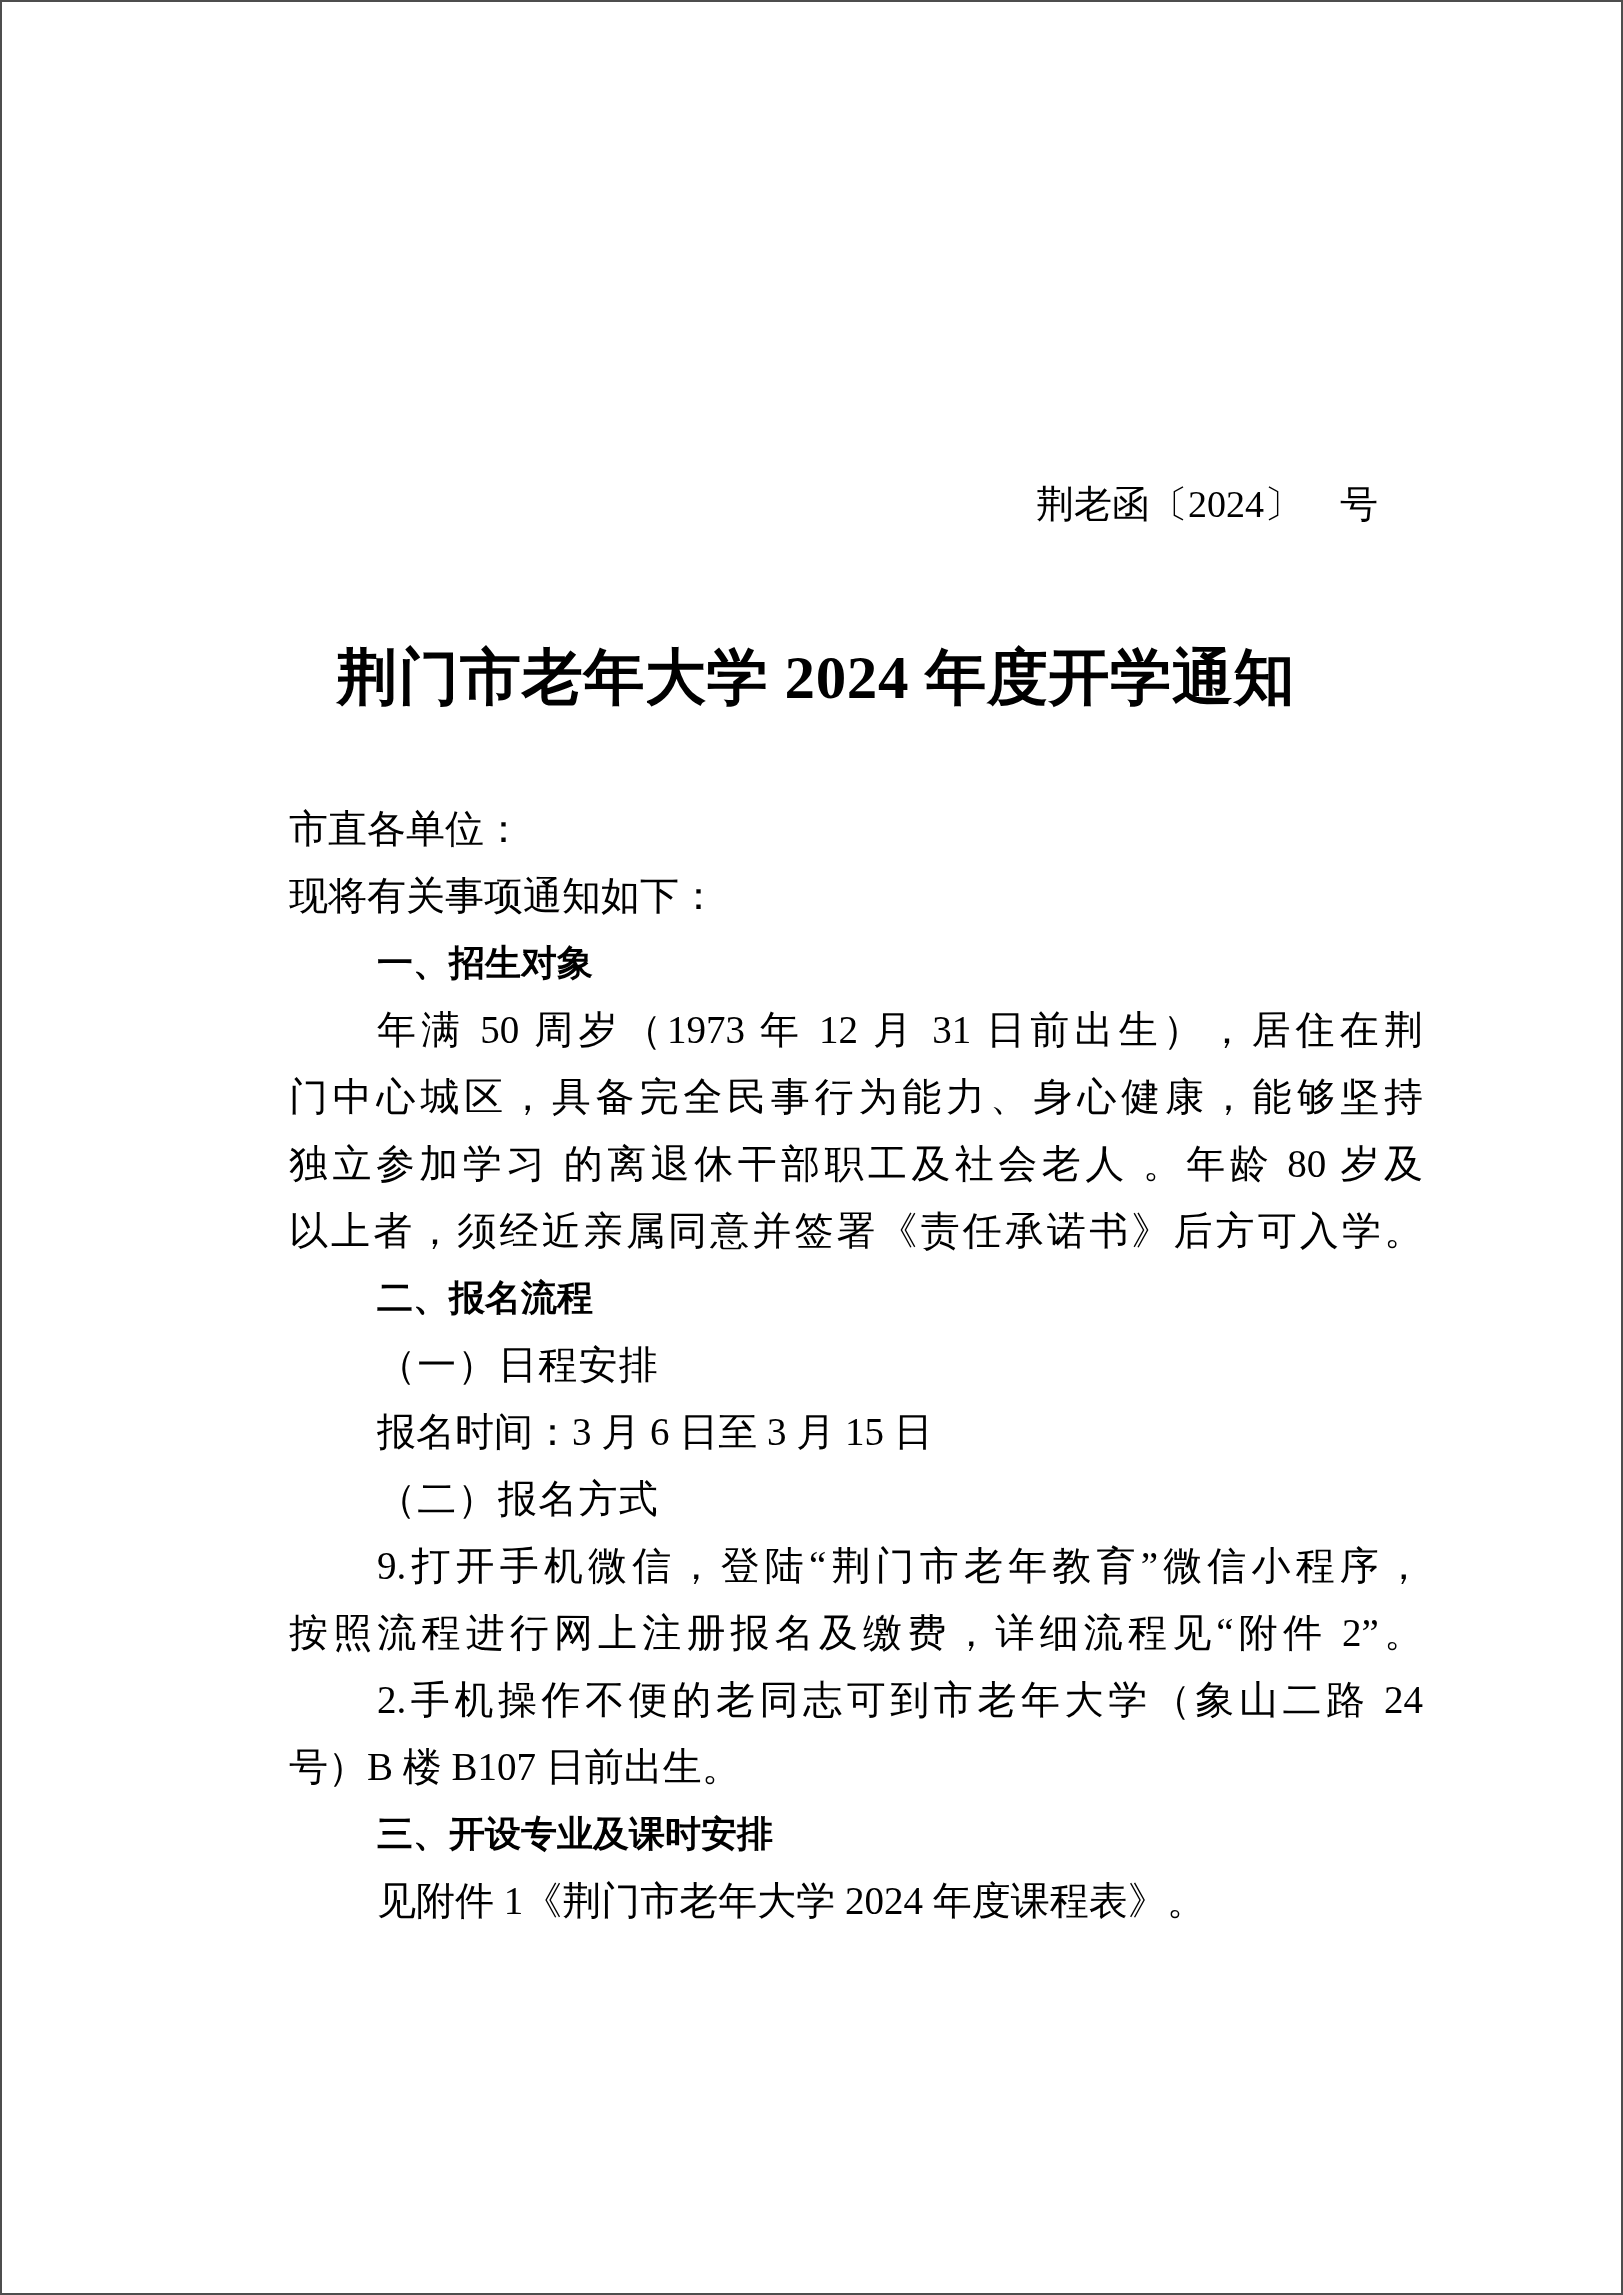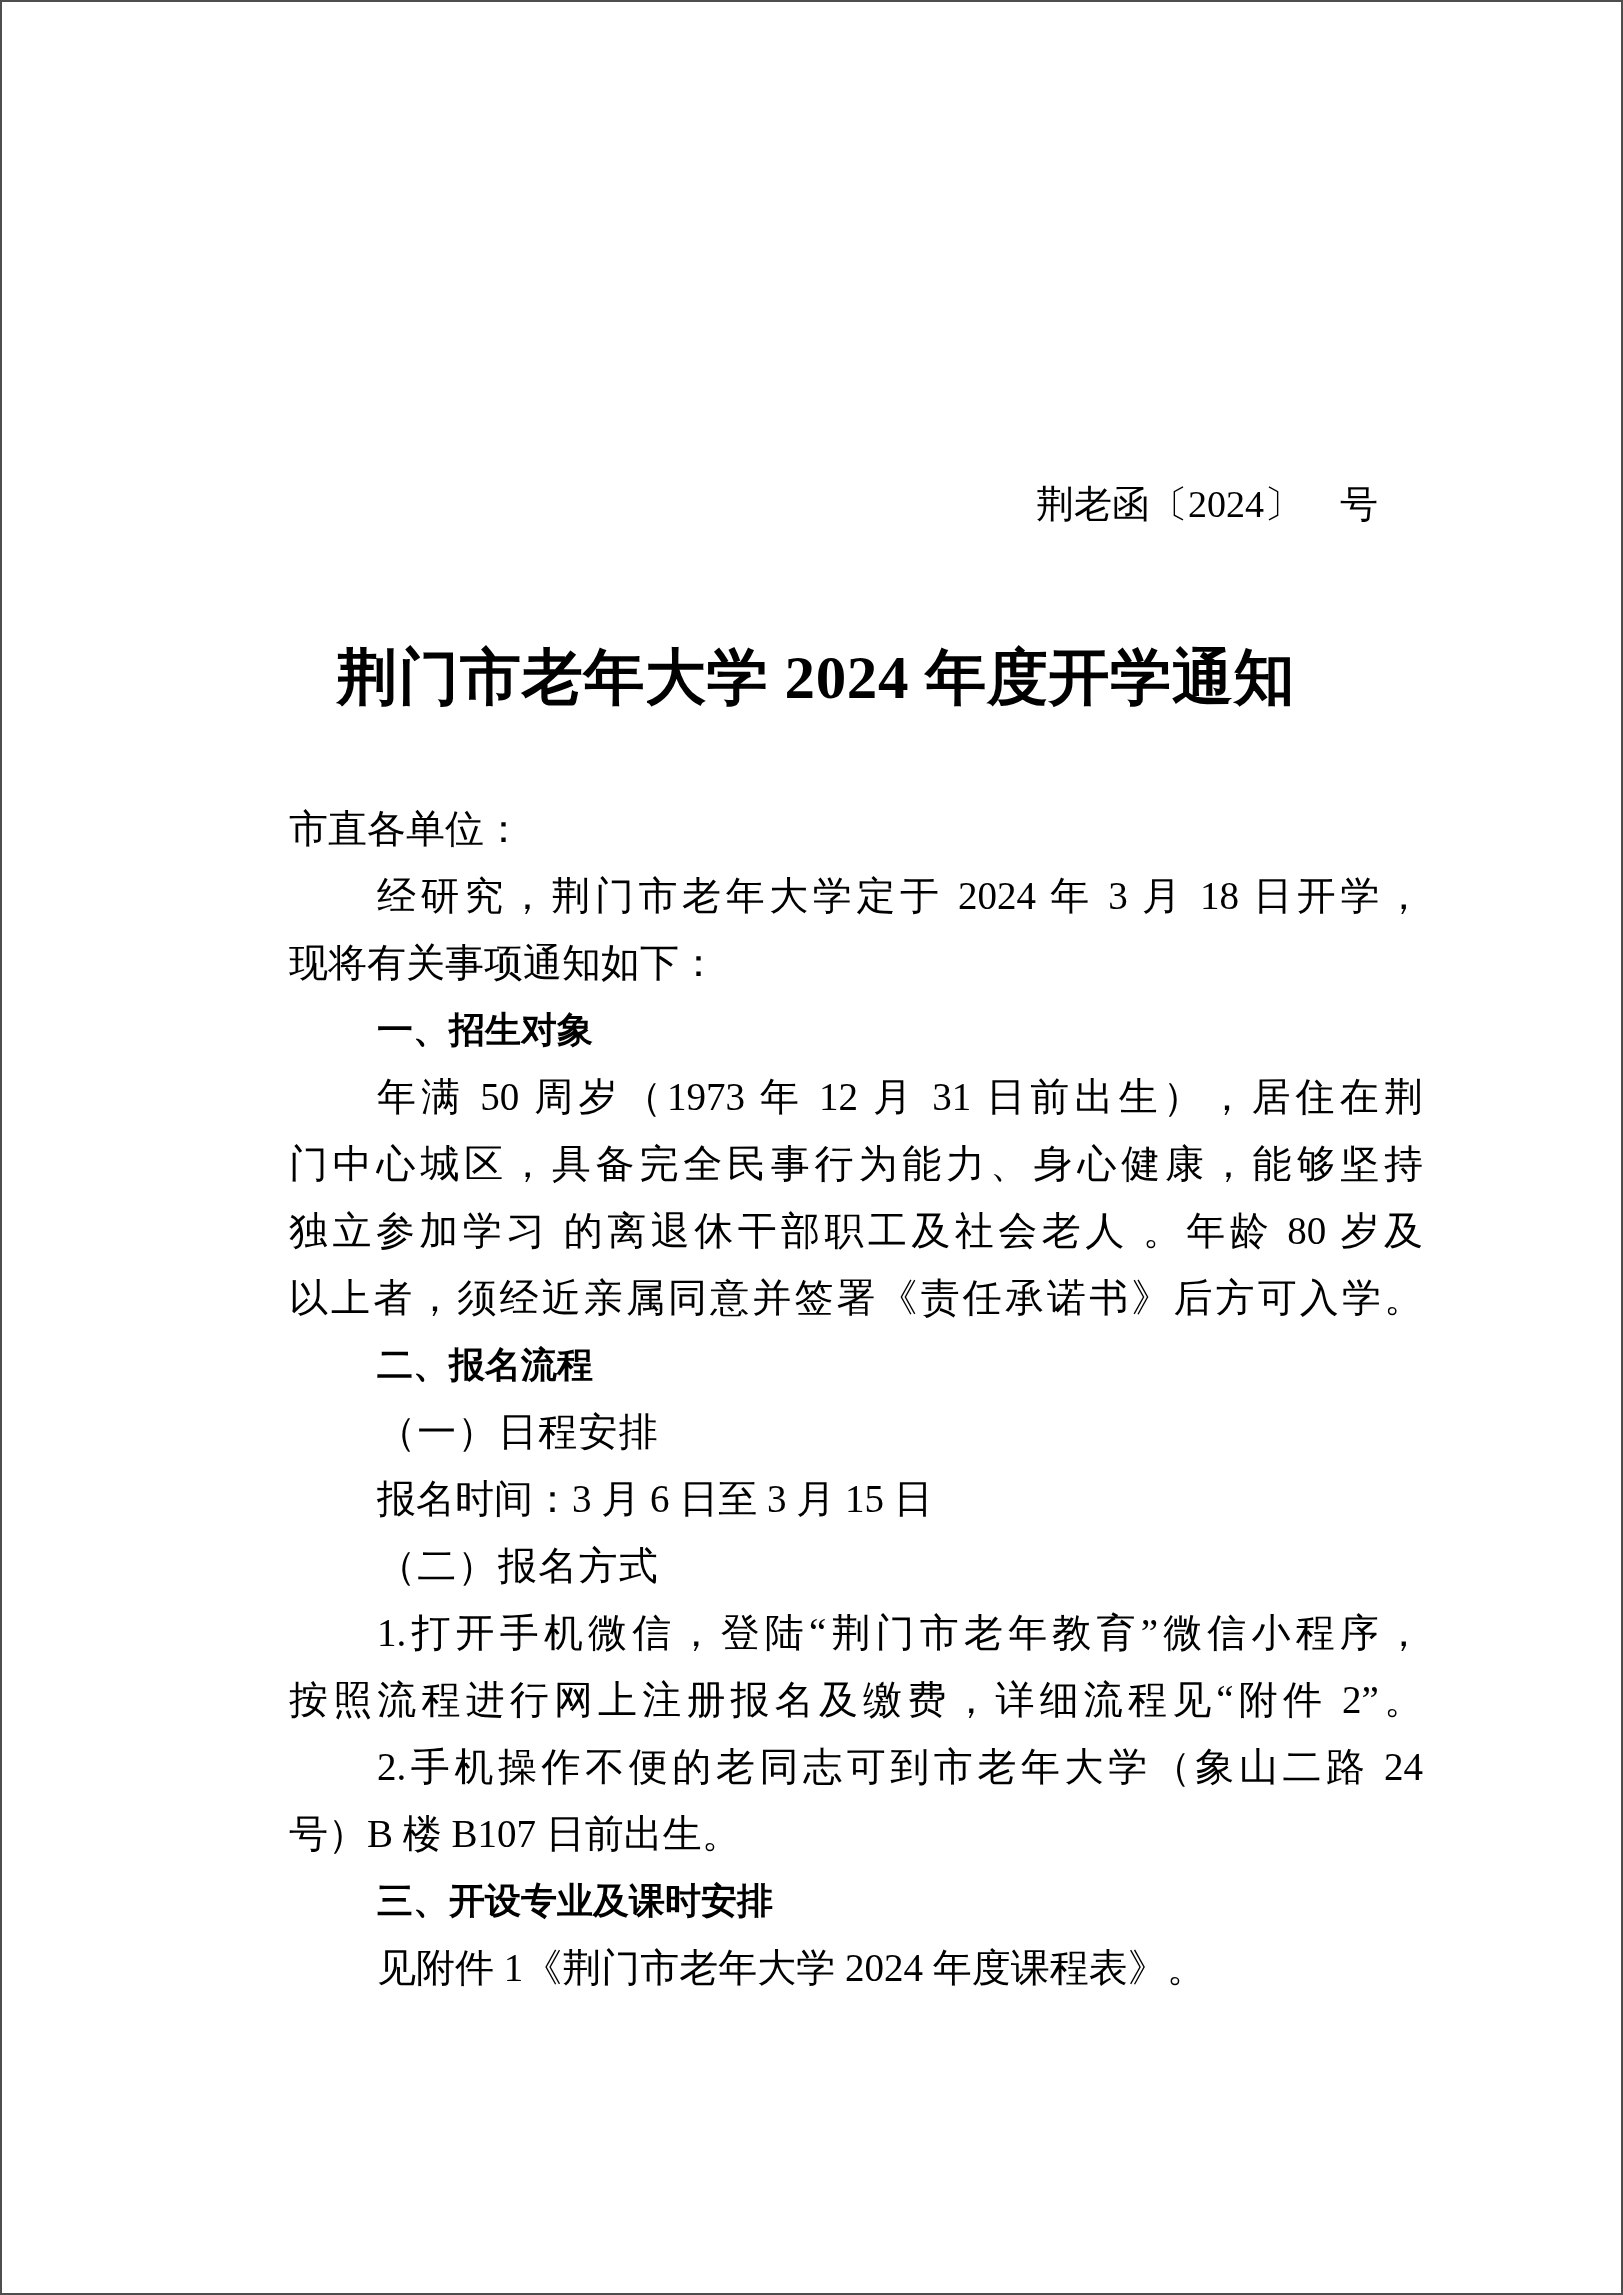--- a/index.html
+++ b/index.html
@@ -77,32 +77,31 @@
 </head>
 <body>
 
 <div class="page">
   <div class="doc-number">荆老函〔2024〕　号</div>
 
   <div class="doc-title">荆门市老年大学 2024 年度开学通知</div>
 
   <div class="document-body">
       <div class="line plain">市直各单位：</div>
-      <div class="line indent fill">经研究，荆门市老年大学定于 2024 年 3 月 18 日开学，</div>
       <div class="line plain">现将有关事项通知如下：</div>
       <div class="line heading">一、招生对象</div>
       <div class="line indent fill">年满 50 周岁（1973 年 12 月 31 日前出生），居住在荆</div>
       <div class="line plain fill">门中心城区，具备完全民事行为能力、身心健康，能够坚持</div>
       <div class="line plain fill">独立参加学习 的离退休干部职工及社会老人 。年龄 80 岁及</div>
       <div class="line plain fill">以上者，须经近亲属同意并签署《责任承诺书》后方可入学。</div>
       <div class="line heading">二、报名流程</div>
       <div class="line kaiti">（一）日程安排</div>
       <div class="line indent">报名时间：3 月 6 日至 3 月 15 日</div>
       <div class="line kaiti">（二）报名方式</div>
-      <div class="line indent fill">1.打开手机微信，登陆“荆门市老年教育”微信小程序，</div>
+      <div class="line indent fill">9.打开手机微信，登陆“荆门市老年教育”微信小程序，</div>
       <div class="line plain fill">按照流程进行网上注册报名及缴费，详细流程见“附件 2”。</div>
       <div class="line indent fill">2.手机操作不便的老同志可到市老年大学（象山二路 24</div>
       <div class="line plain">号）B 楼 B107 日前出生。</div>
       <div class="line heading">三、开设专业及课时安排</div>
       <div class="line indent">见附件 1《荆门市老年大学 2024 年度课程表》。</div>
     </div>
 </div>
 
 
 </body></html>

